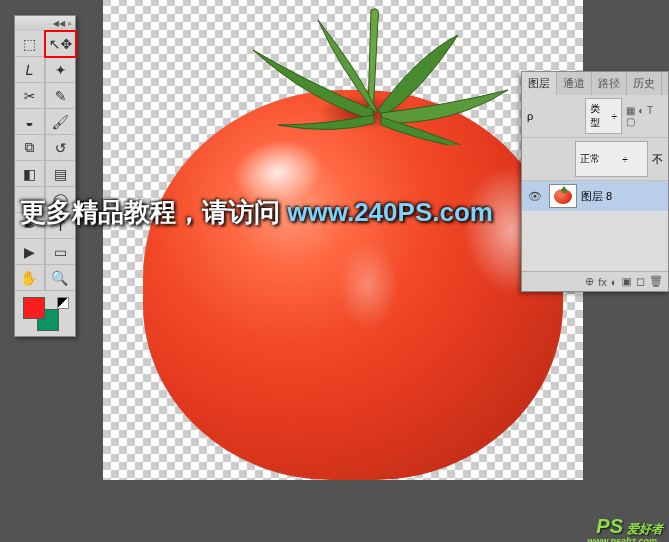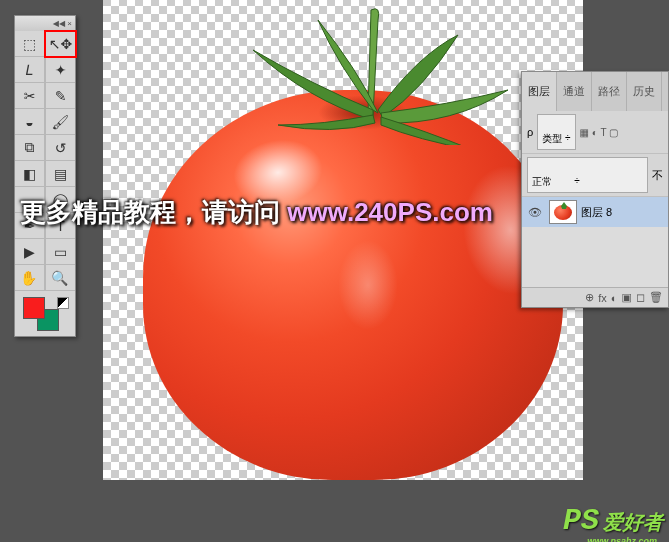--- a/index.html
+++ b/index.html
@@ -31,43 +31,43 @@
 .toolbox .cell:nth-child(odd) { border-left: none; }
 .toolbox .cell:nth-child(even) { border-right: none; }
 .toolbox .swatches { height: 45px; position: relative; }
 .toolbox .sw-fg { position: absolute; left: 8px; top: 6px; width: 22px; height: 22px; background: #f91d1d; border: 1px solid #555; }
 .toolbox .sw-bg { position: absolute; left: 22px; top: 18px; width: 22px; height: 22px; background: #0a9462; border: 1px solid #555; }
 .toolbox .sw-mini { position: absolute; right: 6px; top: 6px; width: 12px; height: 12px; background: linear-gradient(135deg, #000 50%, #fff 50%); border: 1px solid #888; }
 .highlight-box { position: absolute; border: 2px solid #ff0000; pointer-events: none; }
 
 .layers { position: absolute; right: 0; top: 71px; width: 148px; background: #d6d6d6; border: 1px solid #8a8a8a; box-shadow: -2px 2px 4px rgba(0,0,0,0.4); }
 .layers .tabs { display: flex; background: #cacaca; font-size: 11px; }
-.layers .tab { padding: 12px 6px; color: #555; border-right: 1px solid #b0b0b0; }
+.layers .tab { padding: 4px 6px; color: #555; border-right: 1px solid #b0b0b0; }
 .layers .tab.active { background: #d6d6d6; color: #222; }
 .layers .row { display: flex; align-items: center; gap: 4px; padding: 3px 5px; font-size: 11px; border-bottom: 1px solid #c0c0c0; }
 .layers .row select, .layers .row .selbox { font-size: 10px; height: 17px; background: #eee; border: 1px solid #aaa; }
-.layers .selbox { padding: 17px 4px; display: inline-flex; align-items: flex-start; }
+.layers .selbox { padding: 17px 4px; display: inline-flex; align-items: center; margin-left: 48px; }
 .layers .icons { display: flex; gap: 2px; font-size: 10px; color: #555; align-items: center; flex-wrap: nowrap; }
 .layers .layerlist { background: #e5e5e5; }
 .layers .layer-row { display: flex; align-items: center; background: #b9cee8; padding: 3px; gap: 4px; font-size: 11px; }
 .layers .eye { width: 20px; text-align: center; color: #444; }
 .layers .thumb { width: 28px; height: 24px; border: 1px solid #888; background: #fff; position: relative; flex: none; }
 .layers .thumb::before { content:""; position:absolute; left:4px; top:4px; width:18px; height:15px; border-radius:50%;
   background: radial-gradient(circle at 35% 35%, #ff8060, #e43a1f 60%, #a02310); }
 .layers .thumb::after { content:""; position:absolute; left:11px; top:1px; width:6px; height:7px; background:#3a8a2b; clip-path: polygon(50% 0,100% 60%,80% 100%,20% 100%,0 60%); }
 .layers .empty { height: 60px; background: #dcdcdc; }
 .layers .footer { display: flex; justify-content: flex-end; align-items: center; gap: 4px; padding: 3px 5px; font-size: 11px; color: #555; border-top: 1px solid #b0b0b0; }
 .layers .footer span { cursor: default; }
 
 .overlay-text { position: absolute; left: 20px; top: 195px; font-size: 26px; font-weight: bold; color: #fff; text-shadow: 0 0 4px #000, 2px 2px 3px rgba(0,0,0,0.8), -1px -1px 2px rgba(0,0,0,0.7); white-space: nowrap; }
-.overlay-text .url { color: #f0abfc; text-align: right; }
+.overlay-text .url { color: #7dd3fc; text-align: right; }
 
 .watermark { position: absolute; right: 6px; bottom: 4px; display: flex; align-items: baseline; gap: 4px; color: #8fe04a; font-style: italic; font-weight: bold; text-shadow: 1px 1px 2px rgba(0,0,0,0.8); }
-.watermark .ps { font-size: 30px; font-family: Liberation Mono, monospace; }
-.watermark .cn { font-size: 20px; font-family: Liberation Mono, monospace; }
+.watermark .ps { font-size: 20px; font-family: Liberation Sans, sans-serif; }
+.watermark .cn { font-size: 12px; font-family: Liberation Mono, monospace; }
 .watermark .sub { position: absolute; right: 6px; bottom: -2px; font-size: 9px; color: #8fe04a; font-style: italic; }
 </style>
 </head>
 <body>
 
 <div class="canvas"></div>
 
 <div class="tomato">
   <div class="body"></div>
   <div class="stemcup"></div>

